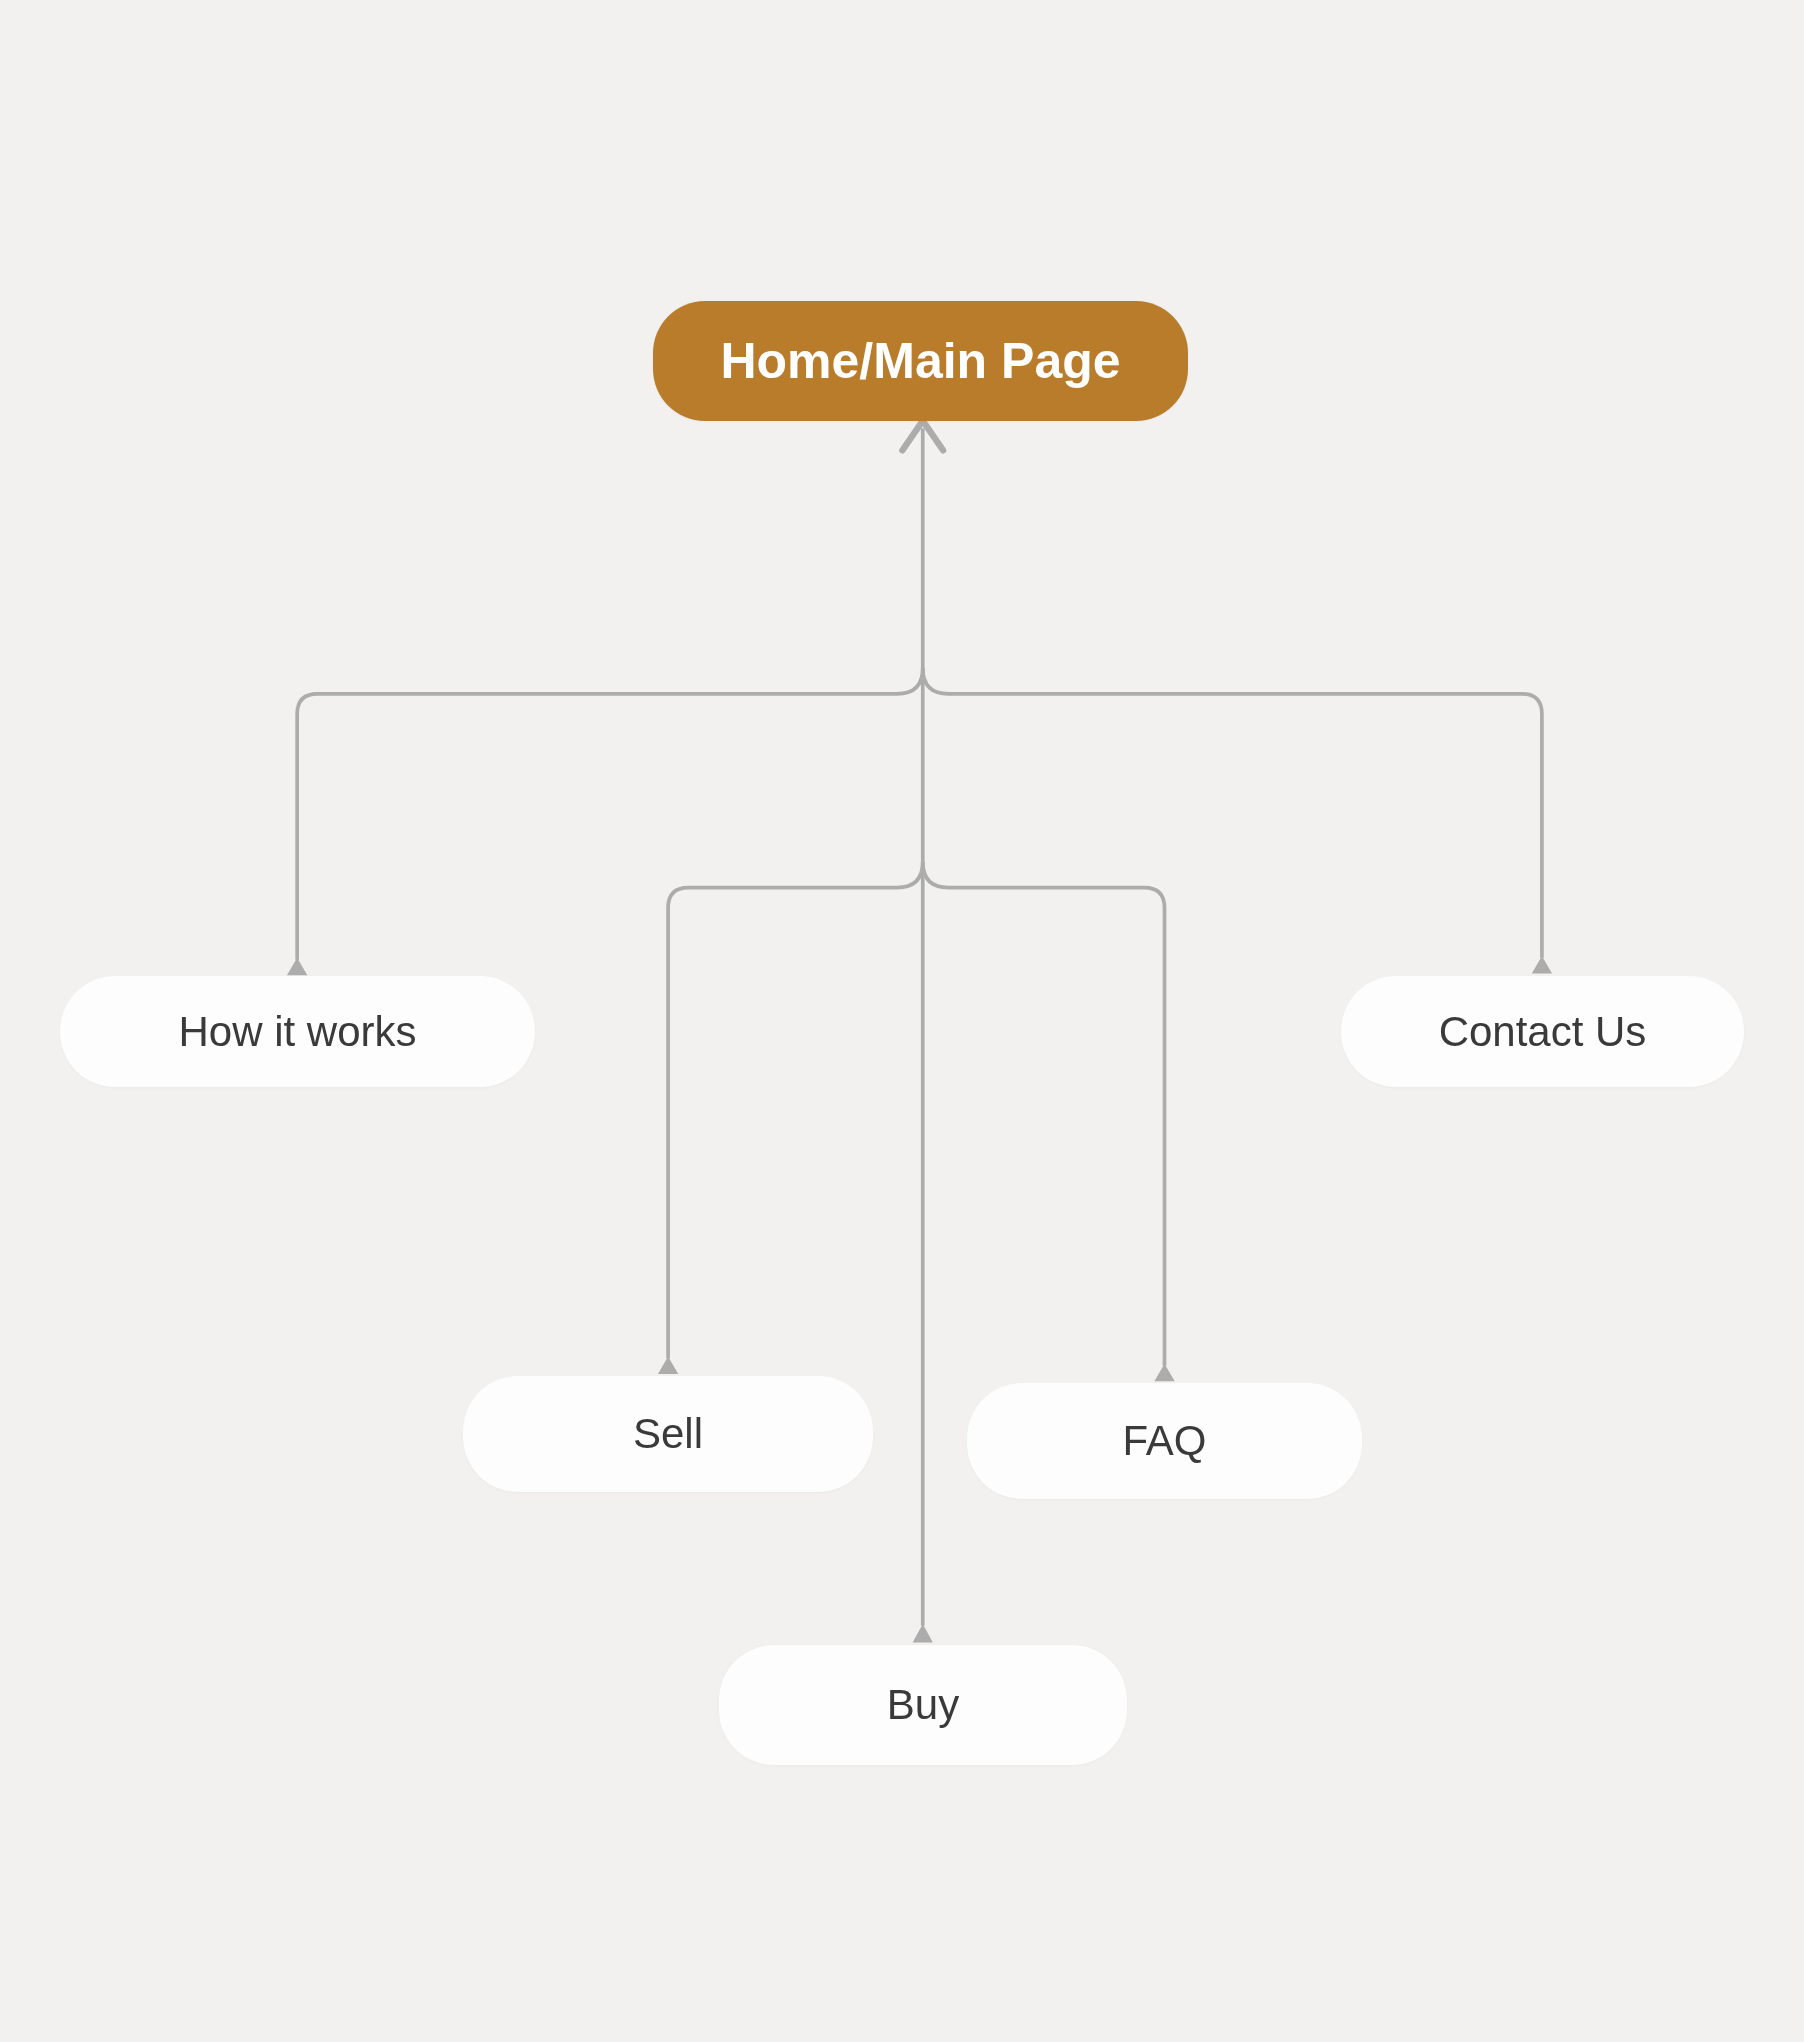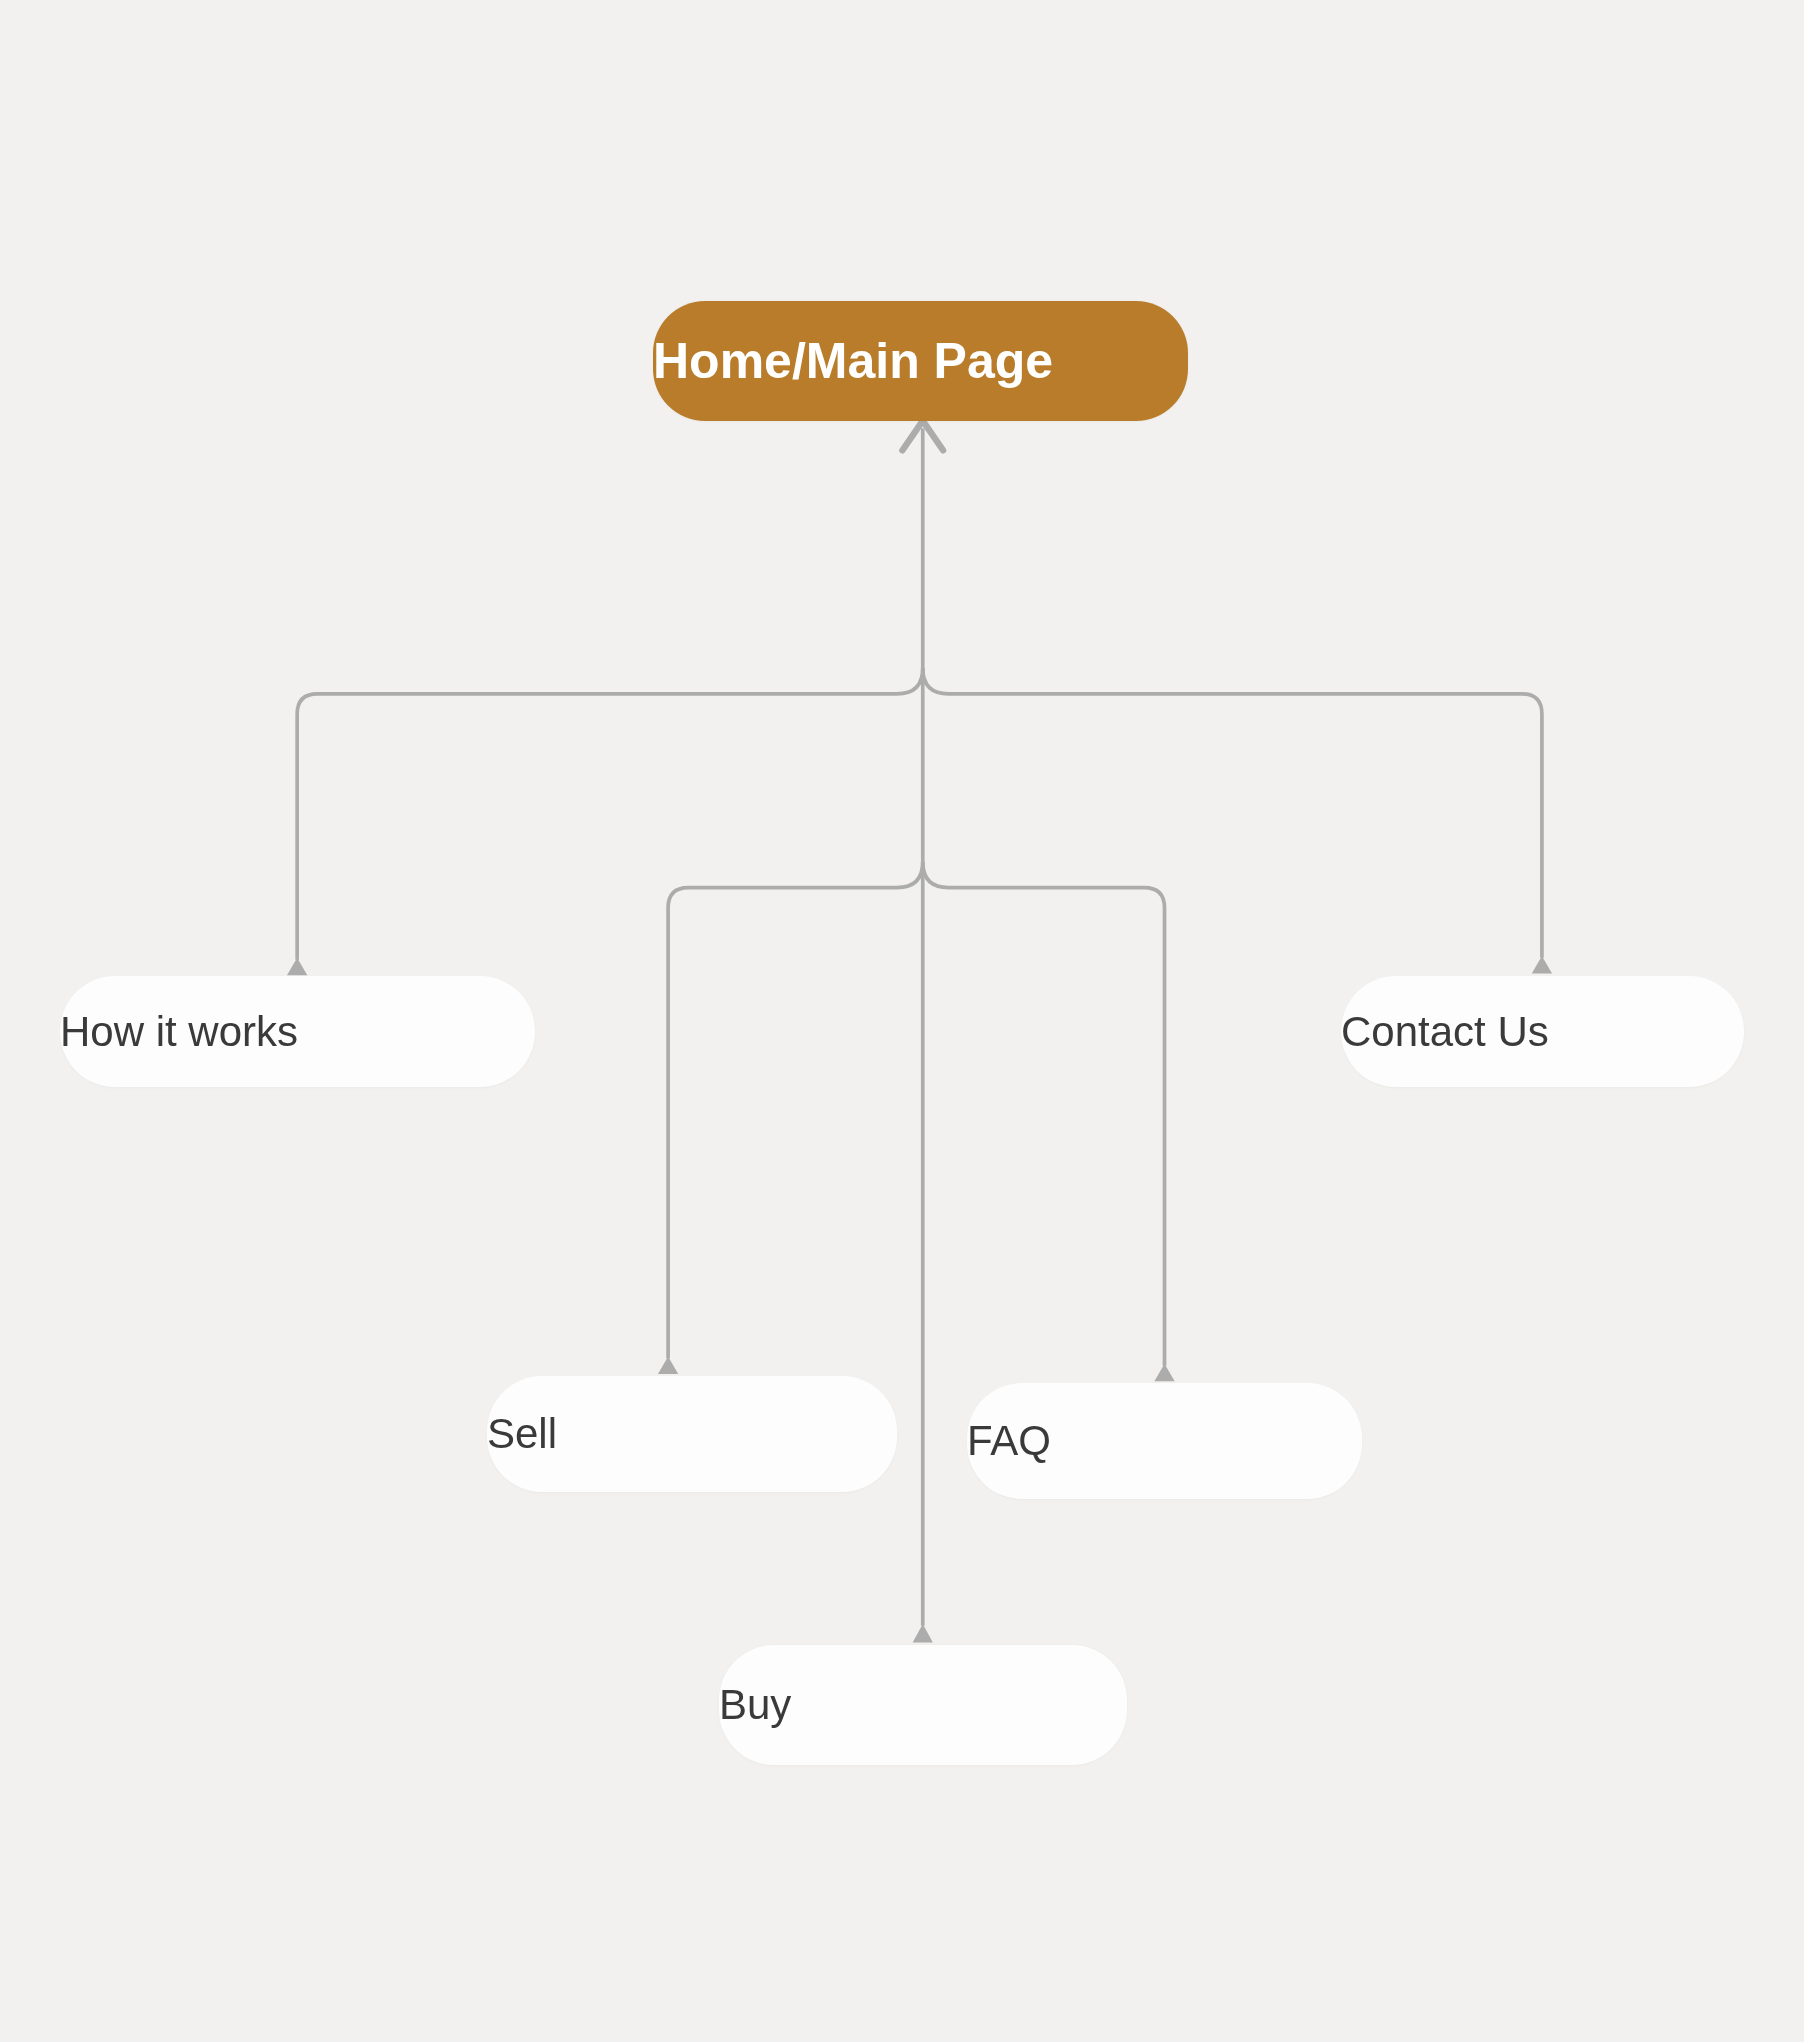--- a/index.html
+++ b/index.html
@@ -33,39 +33,39 @@
   }
   .arrowhead-chevron{
     stroke:var(--connector);
     stroke-width:7;
     fill:none;
     stroke-linecap:round;
     stroke-linejoin:miter;
   }
   .node{
     position:absolute;
-    display:flex;align-items:center;
+    display:flex;align-items:center;justify-content:center;
     border-radius:55px;
     background:var(--child-fill);
     color:var(--child-text);
     font-size:42px;font-weight:400;
     white-space:nowrap;
     box-shadow:0 0.9px 2.8px rgba(0,0,0,0.03);
     cursor:default;
   }
   .node.root{
     background:var(--root-fill);
     color:var(--root-text);
     font-size:50px;font-weight:700;
     border-radius:52px;
   }
   .node-home{left:653px;top:301px;width:535px;height:120px;}
   .node-how-it-works{left:60px;top:976px;width:475px;height:111px;}
   .node-contact-us{left:1341px;top:976px;width:403px;height:111px;}
-  .node-sell{left:487px;top:1376px;width:410px;height:116px;}
+  .node-sell{left:463px;top:1376px;width:410px;height:116px;}
   .node-faq{left:967px;top:1383px;width:395px;height:116px;}
   .node-buy{left:719px;top:1645px;width:408px;height:120px;}
 </style>
 </head>
 <body>
 
 <div class="canvas">
 
   <svg class="edge-layer" width="1804" height="2042" viewBox="0 0 1955 2213" xmlns="http://www.w3.org/2000/svg">
 

